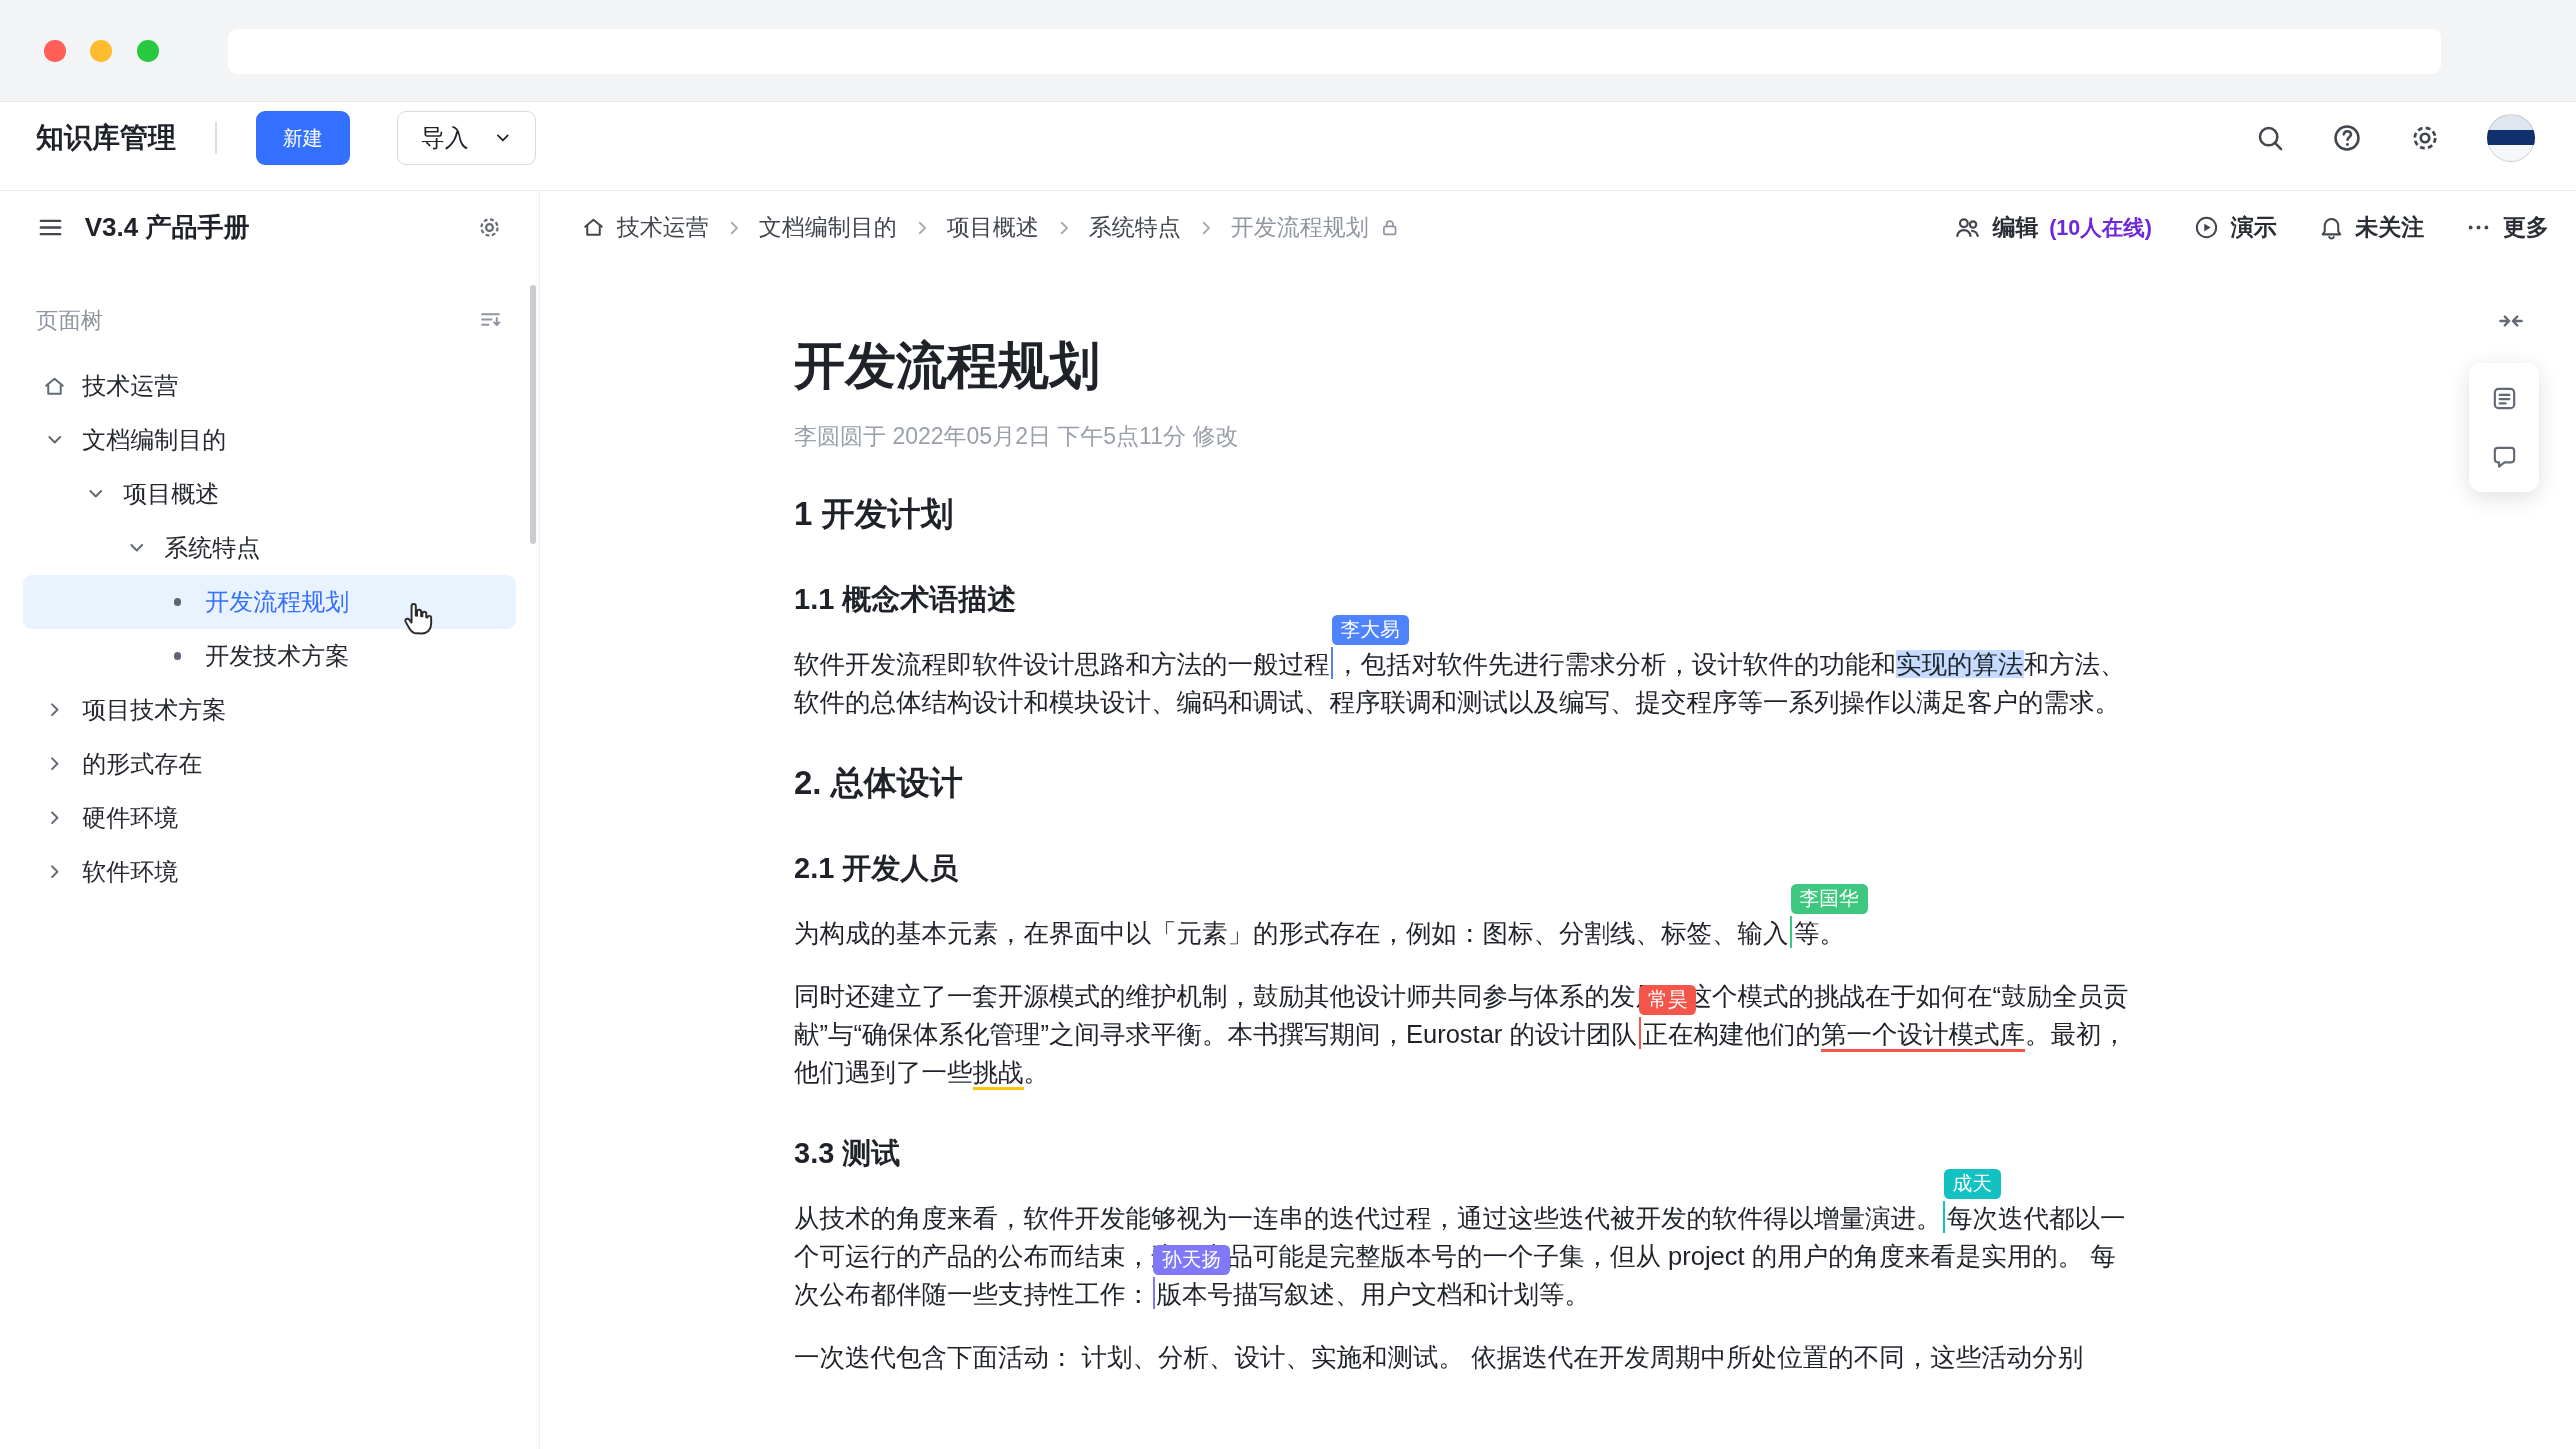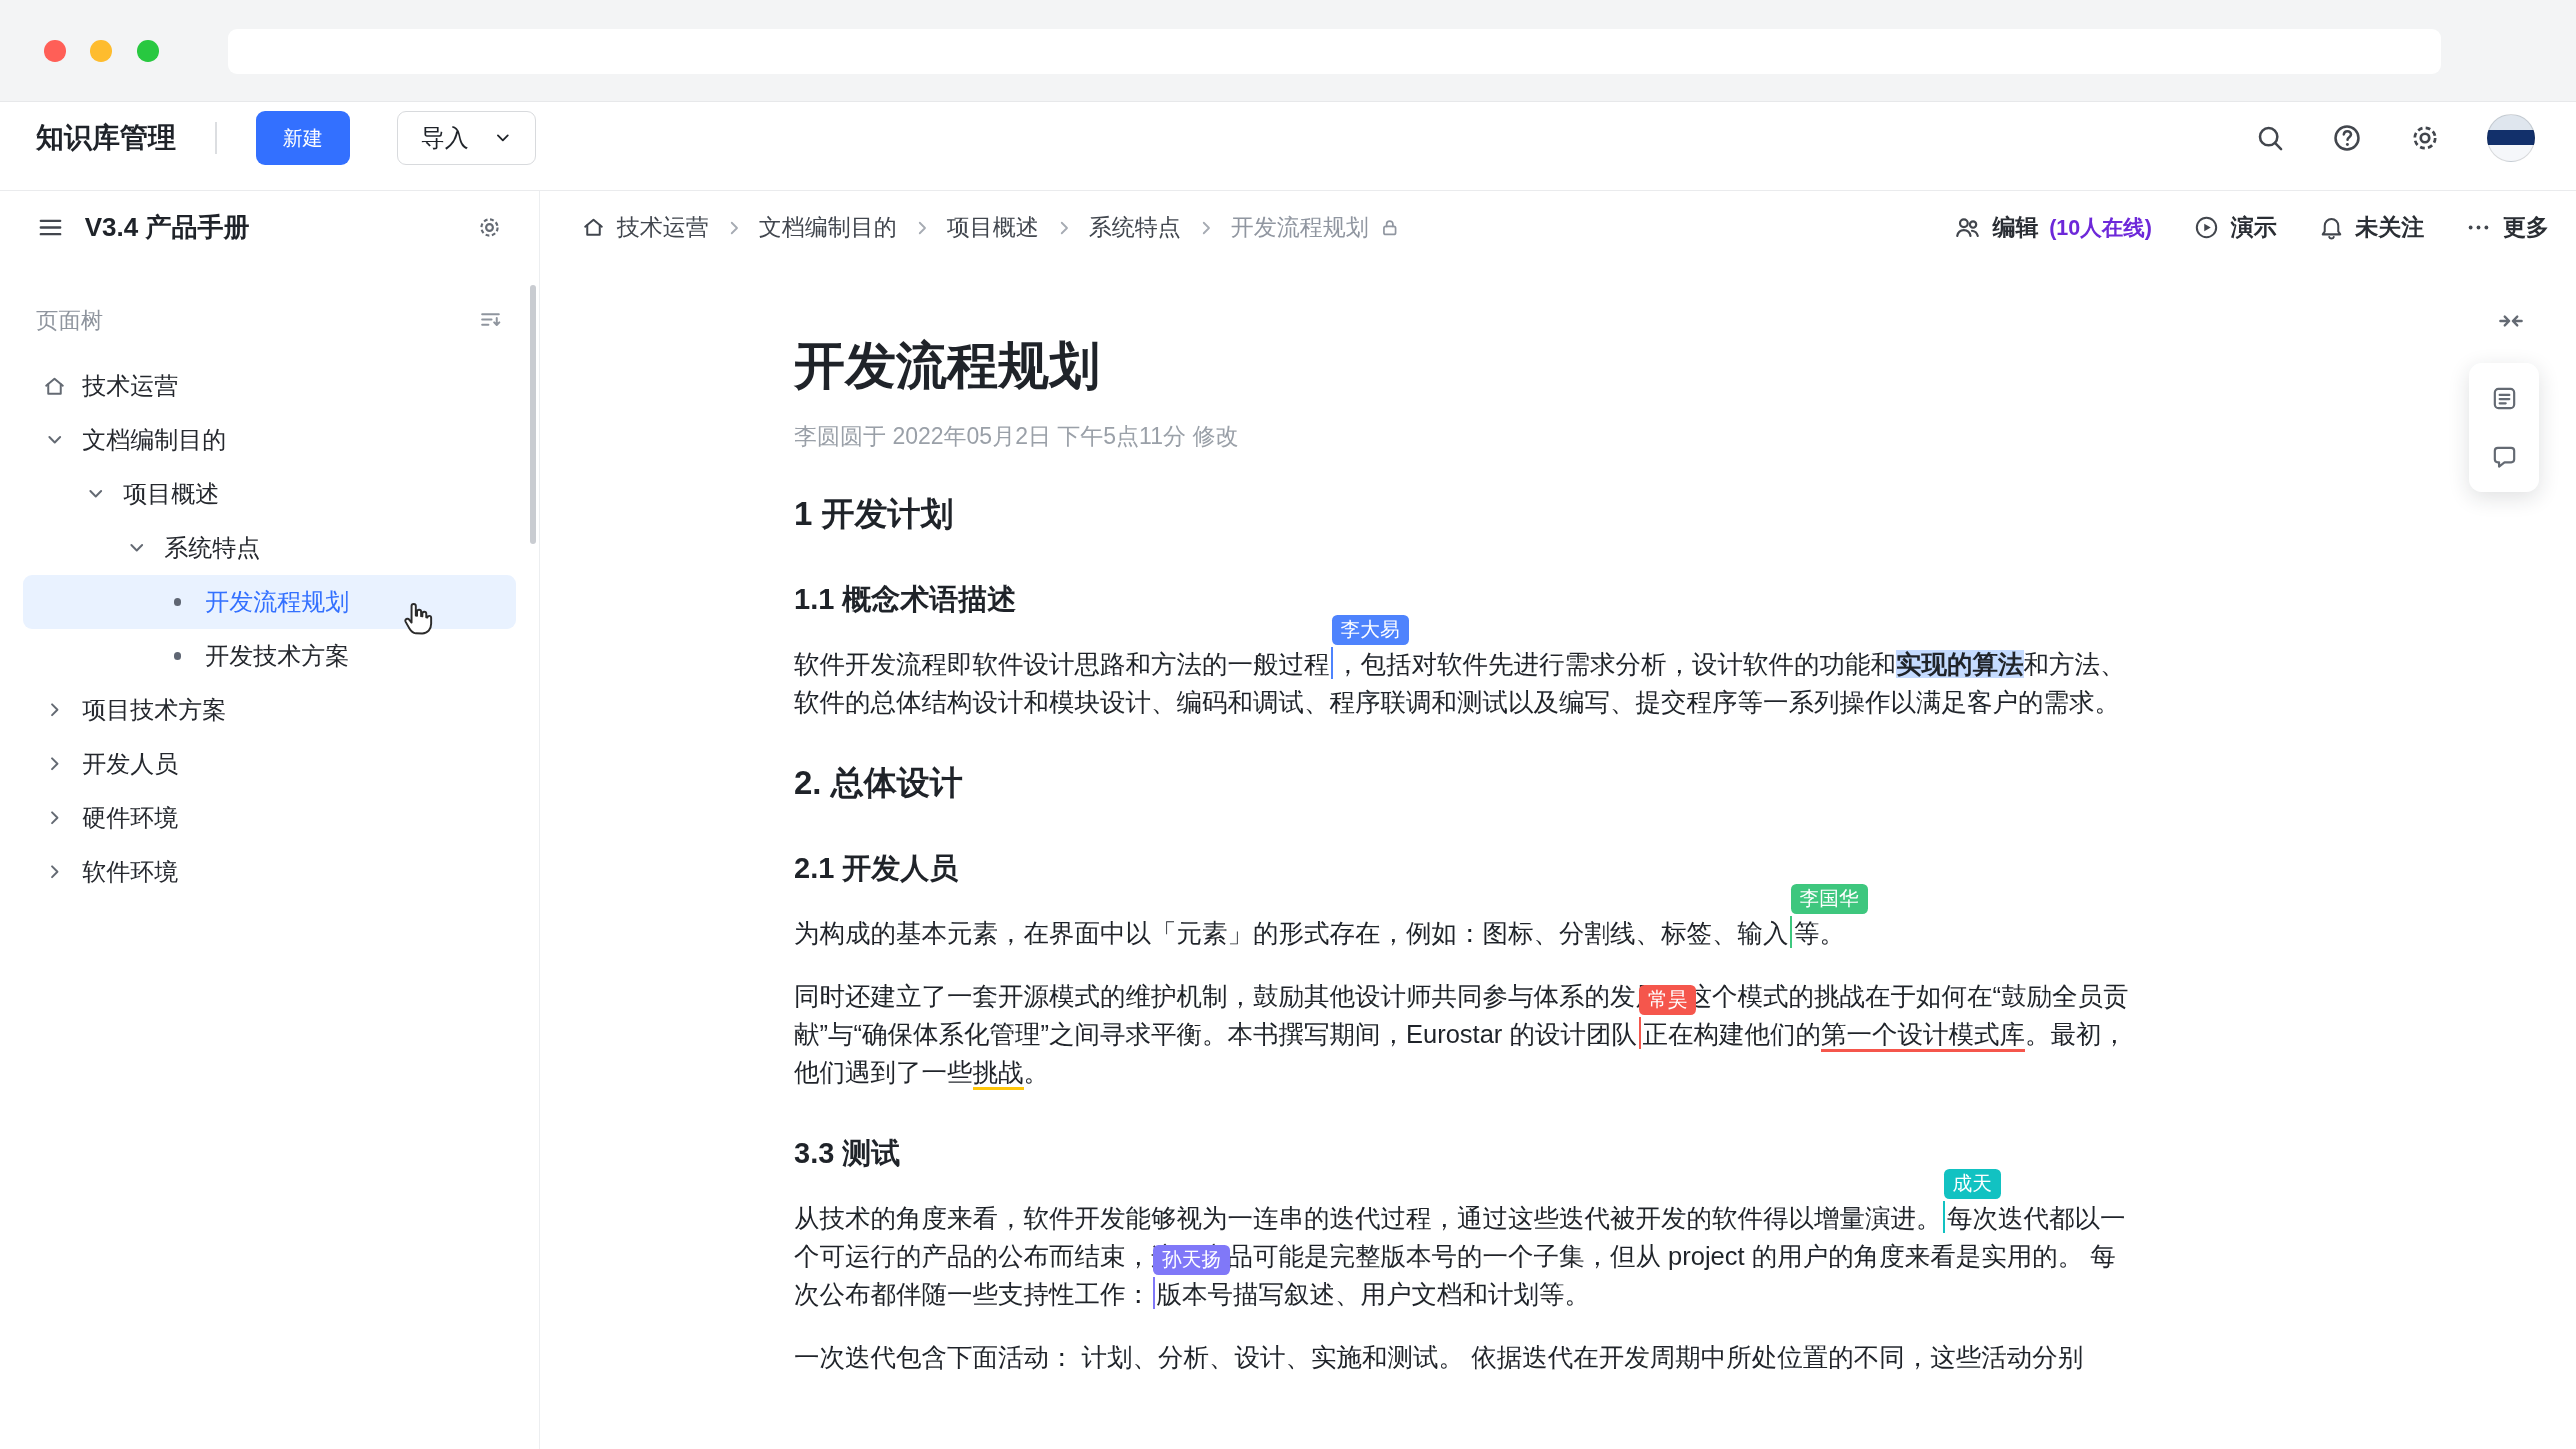--- a/index.html
+++ b/index.html
@@ -87,21 +87,21 @@
   .online { color:#6d28d9; font-size:21.5px; }
 
   
   .doc { padding:68px 0 0 254px; width:1699px; }
   .doc-title { font-size:51px; font-weight:700; color:#1f2329; }
   .doc-meta { margin-top:19.7px; font-size:23px; color:#9aa0a8; }
   .doc-blocks h2 { font-size:33px; font-weight:700; margin-top:40px; }
   .doc-blocks h3 { font-size:29px; font-weight:700; margin-top:43px; }
   .doc-p { font-size:25.5px; line-height:38px; margin-top:25px; width:1337px; color:#1f2329; }
 
-  .mark-selection { background:var(--selection,#c5dbff);font-weight:bold; }
+  .mark-selection { background:var(--selection,#c5dbff); }
   .mark-underline-red { border-bottom:3.6px solid var(--underline-red,#f5564c); padding-bottom:0.9px; }
   .mark-underline-yellow { border-bottom:3.6px solid var(--underline-yellow,#ffc60a); padding-bottom:0.9px; }
 
   .caret {
     display:inline-block; width:0; border-left:2.7px solid var(--c);
     height:32px; vertical-align:-6.3px; position:relative; margin:0 1.8px;
   }
   .caret-label {
     position:absolute; left:-1.8px; bottom:calc(100% + 1.8px);
     background:var(--c); color:#fff; font-size:19.7px; line-height:1;
@@ -248,21 +248,21 @@
             </svg>
           </span>
           <span class="tree-label">项目技术方案</span>
         </div>
         <div class="tree-item" style="padding-left: 18px;">
           <span class="tree-icon">
             <svg width="21.5" height="21.5" viewBox="0 0 24 24" fill="none" stroke="currentColor" stroke-width="2.2" stroke-linecap="round" stroke-linejoin="round">
               <path d="M9 6l6 6-6 6"></path>
             </svg>
           </span>
-          <span class="tree-label">开发人员</span>
+          <span class="tree-label">的形式存在</span>
         </div>
         <div class="tree-item" style="padding-left: 18px;">
           <span class="tree-icon">
             <svg width="21.5" height="21.5" viewBox="0 0 24 24" fill="none" stroke="currentColor" stroke-width="2.2" stroke-linecap="round" stroke-linejoin="round">
               <path d="M9 6l6 6-6 6"></path>
             </svg>
           </span>
           <span class="tree-label">硬件环境</span>
         </div>
         <div class="tree-item" style="padding-left: 18px;">

